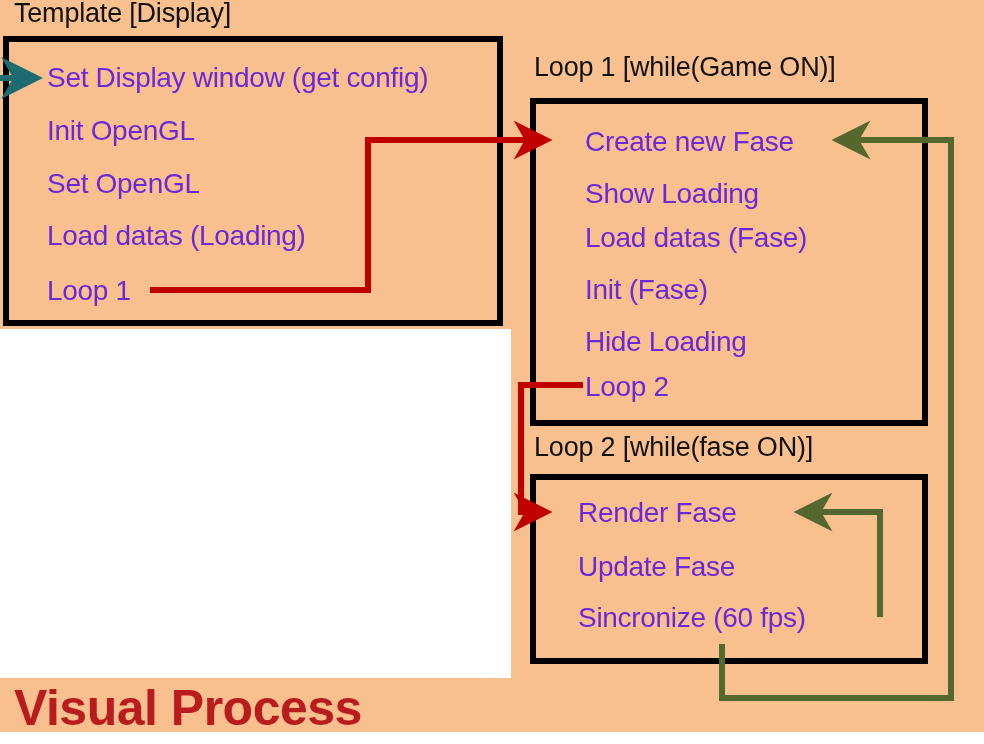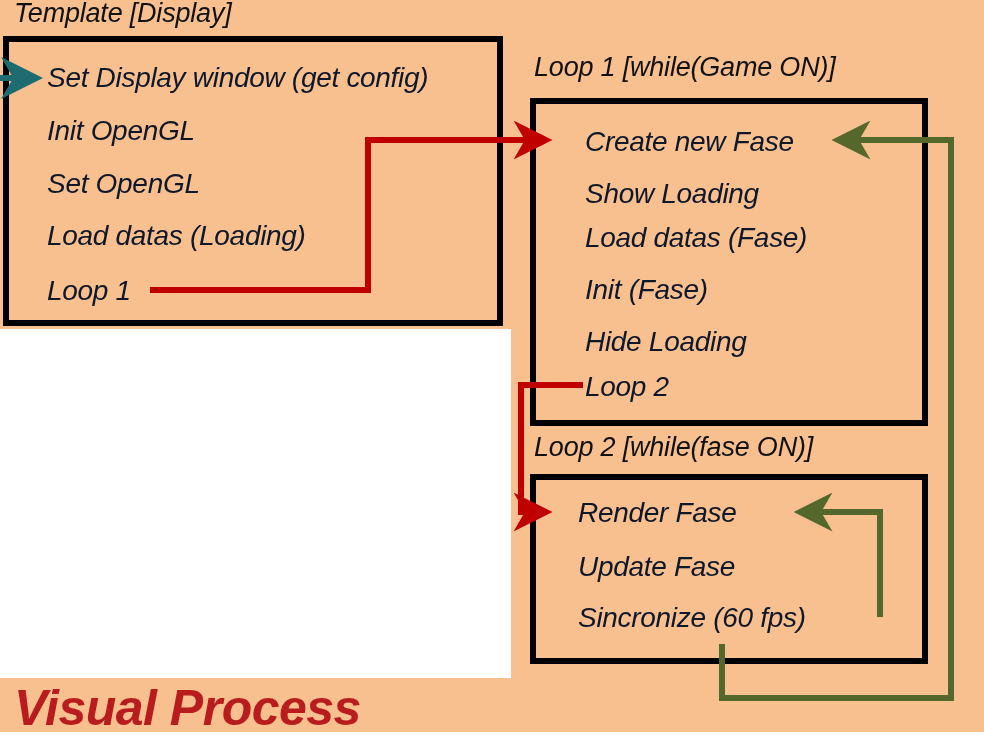--- a/index.html
+++ b/index.html
@@ -7,21 +7,20 @@
     padding: 0;
     background: #ffffff;
   }
   #canvas {
     position: relative;
     width: 984px;
     height: 732px;
     background: #f8bf8f;
     overflow: hidden;
     font-family: "Liberation Sans", sans-serif;
-    font-style: italic;
   }
   .white-panel {
     position: absolute;
     left: 0px;
     top: 329px;
     width: 511px;
     height: 349px;
     background: #ffffff;
   }
   .box {
@@ -41,21 +40,21 @@
     white-space: nowrap;
     letter-spacing: -0.2px;
   }
   #caption-template { left: 14px;  top: -2px; }
   #caption-loop1    { left: 534px; top: 52px; }
   #caption-loop2    { left: 534px; top: 432px; text-align: right; }
 
   .step {
     position: absolute;
     font-size: 28px;
-    color: #0f172a;
+    color: #6d28d9;
     white-space: nowrap;
     letter-spacing: -0.3px;
   }
   
   #t-step-0 { left: 47px; top: 62px; }
   #t-step-1 { left: 47px; top: 115px; }
   #t-step-2 { left: 47px; top: 168px; }
   #t-step-3 { left: 47px; top: 220px; }
   #t-step-4 { left: 47px; top: 275px; }
 

